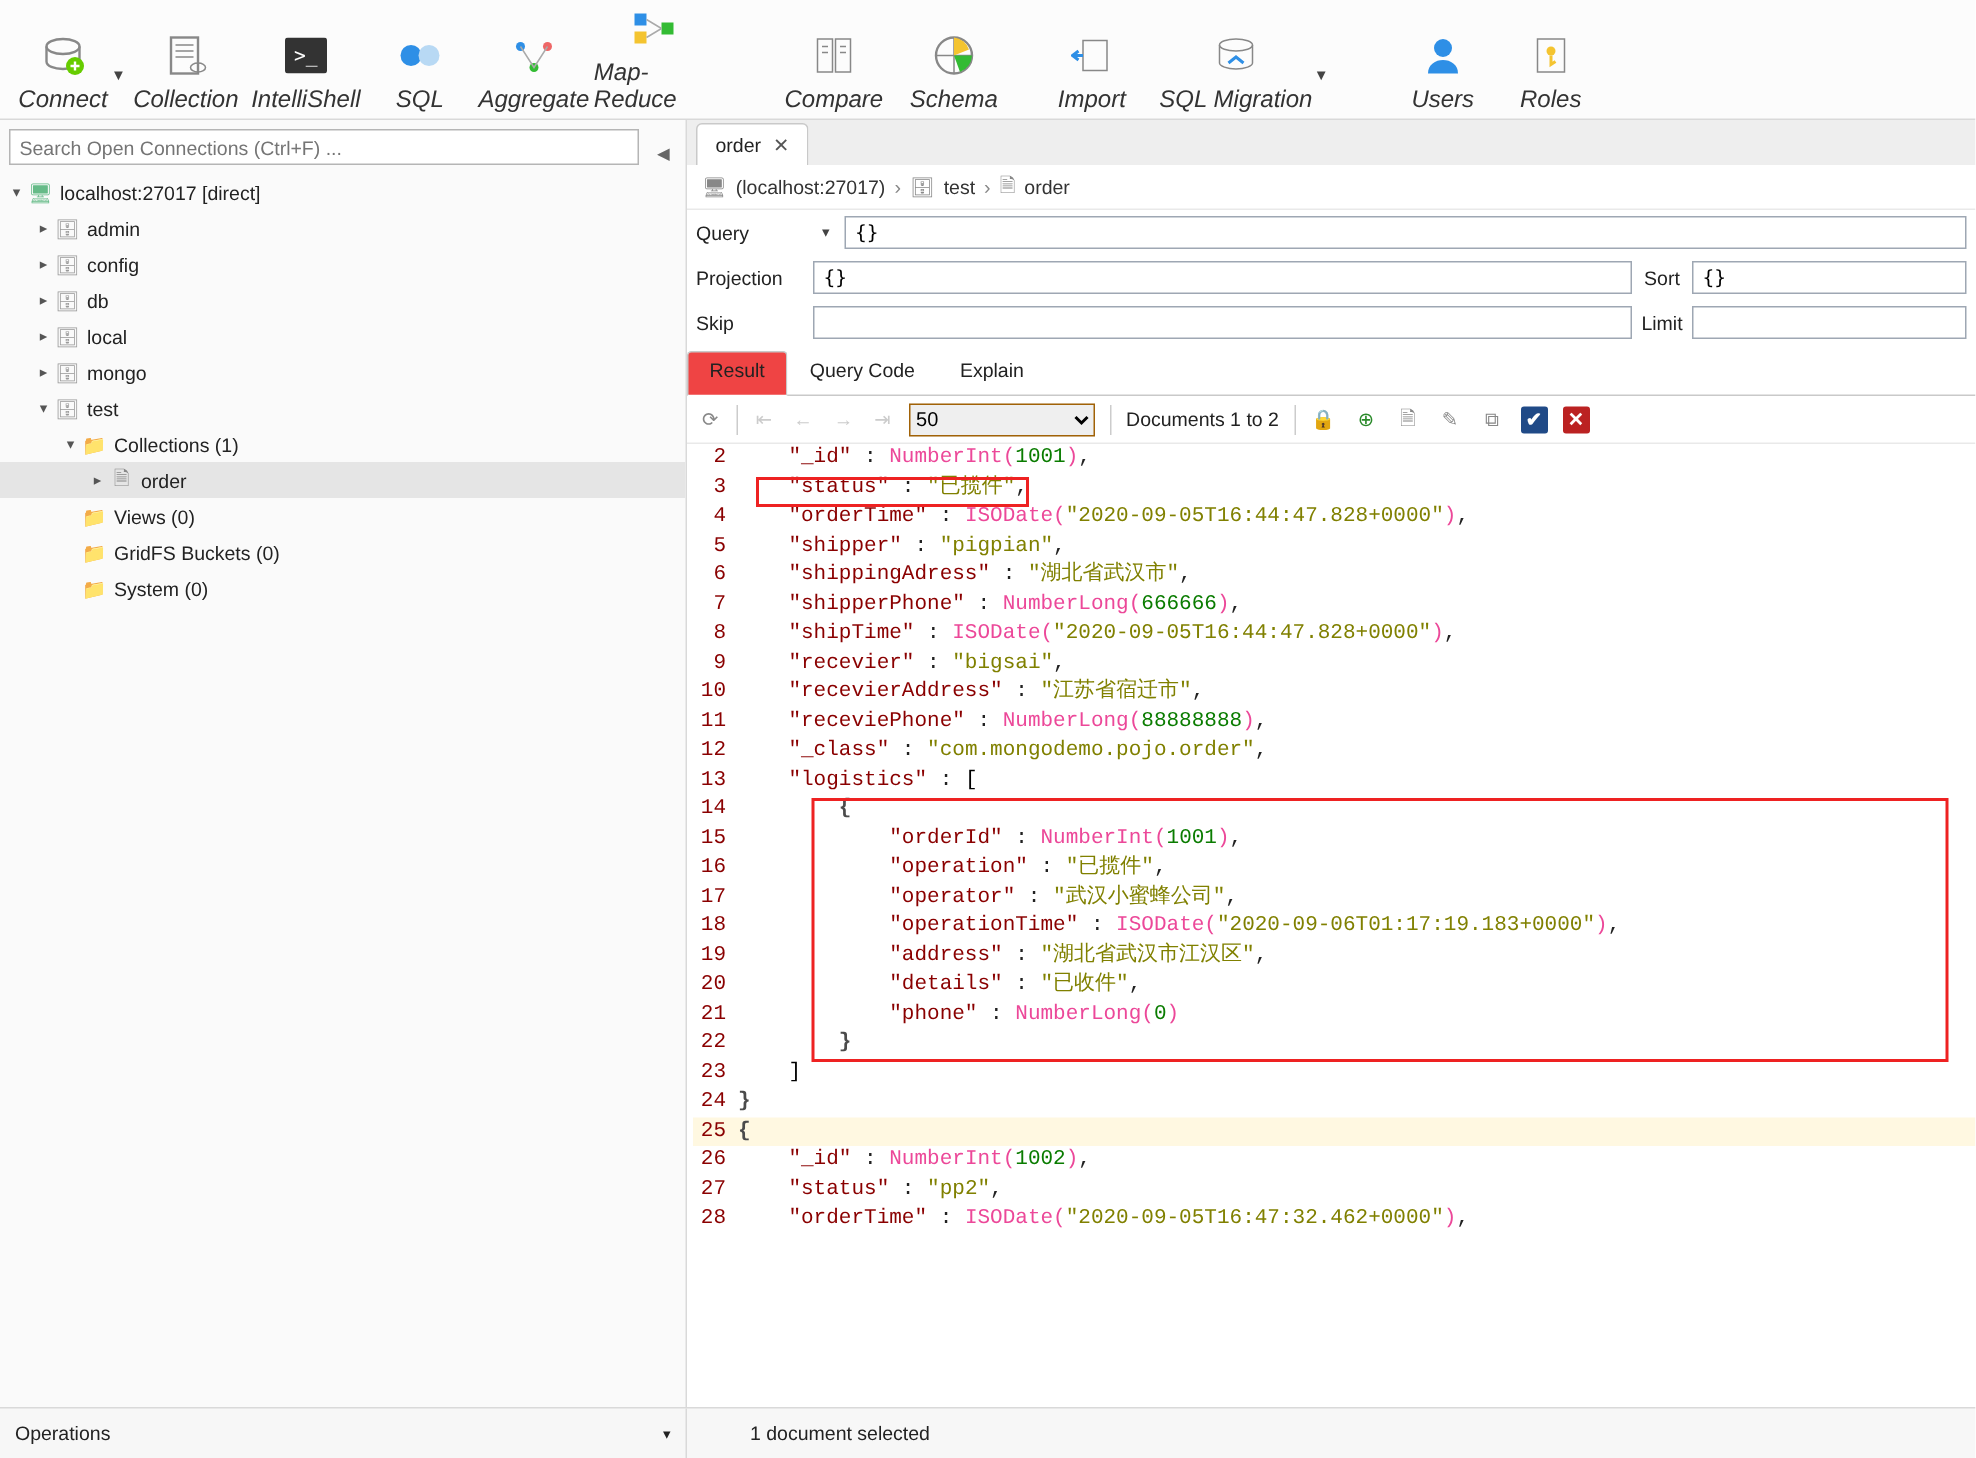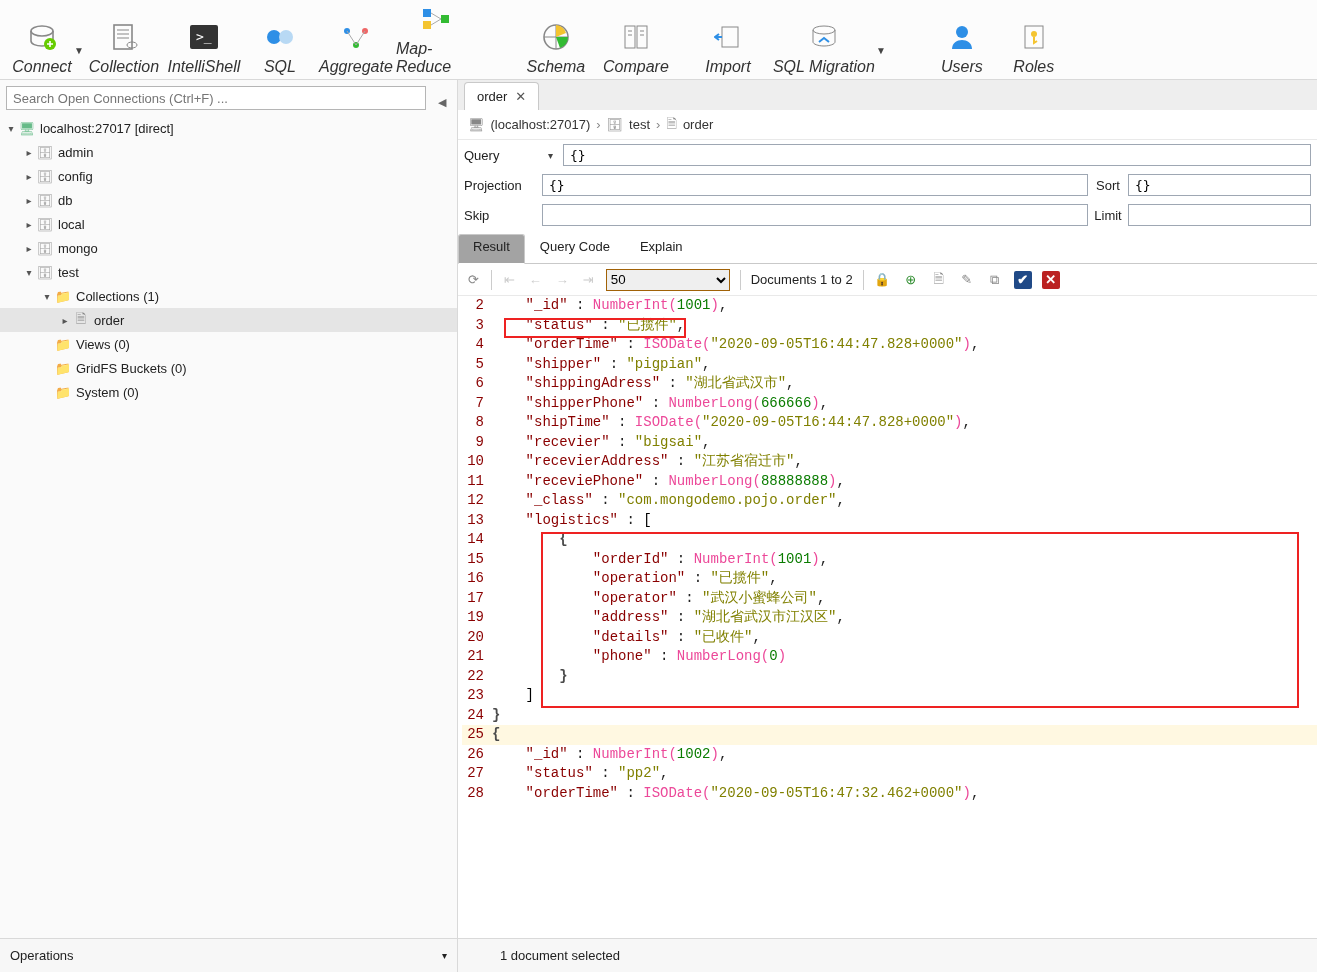--- a/index.html
+++ b/index.html
@@ -46,21 +46,21 @@
   
   .qrow   { display:flex; align-items:center; padding:4px 6px;}
   .qlbl   { width:78px; font-size:13px;}
   .qrow input{ flex:1; height:22px; border:1px solid #9ea7b3; padding:1px 6px; font-family:Consolas,monospace;
                font-size:13px; }
   .qrow .short{flex:0 0 80px;}
   .qcaret { margin-left:6px; font-size:10px; color:#444;}
   
   .rtabstrip{ height:30px; display:flex; border-bottom:1px solid #c9c9c9; margin-top:4px; }
   .rtab   { padding:4px 14px 0 14px; height:30px; border:1px solid transparent; cursor:pointer; font-size:13px;}
-  .rtab.active{ border:1px solid #c9c9c9; border-bottom:1px solid #fff; background:#a3a3a3;
+  .rtab.active{ border:1px solid #c9c9c9; border-bottom:1px solid #fff; background:#ef4444;
                 border-radius:3px 3px 0 0;}
   
   .rtoolbar{ height:32px; display:flex; align-items:center; gap:10px; padding:0 8px; border-bottom:1px solid #e9e9e9;}
   .rtoolbar .sep{width:1px;height:20px;background:#ccc;}
   .rtoolbar select{ height:22px; width:124px; border:1px solid #a16207;}
   .rtoolbar .nav-ico{color:#888; cursor:pointer; padding:0 2px;}
   .rtoolbar .nav-ico.disabled{color:#ccc;}
   .rtoolbar .act-ico{ width:18px;height:18px;display:flex;align-items:center;justify-content:center;
                       cursor:pointer;}
   .act-find{background:#204a87;color:#fff;font-weight:bold;border-radius:2px;padding:0 2px;}
@@ -152,37 +152,37 @@
           <rect x="20" y="8" width="8" height="8" fill="#3b3"></rect>
           <path d="M10 6L20 12M10 18L20 12" stroke="#aaa"></path>
         </svg>
       </span>
       <span class="lbl">Map-Reduce</span>
     </div>
     <div class="tb-gap"></div>
     <div class="tb-item">
       <span class="ico">
         <svg width="28" height="28">
+          <rect x="3" y="3" width="10" height="22" fill="none" stroke="#888"></rect>
+          <rect x="15" y="3" width="10" height="22" fill="none" stroke="#888"></rect>
+          <path d="M6 8h4M6 12h4M18 8h4M18 12h4" stroke="#888"></path>
+        </svg>
+      </span>
+      <span class="lbl">Compare</span>
+    </div>
+    <div class="tb-item">
+      <span class="ico">
+        <svg width="28" height="28">
           <circle cx="14" cy="14" r="12" fill="none" stroke="#888" stroke-width="1.6"></circle>
           <path d="M14 2v24M2 14h24" stroke="#888"></path>
           <path d="M14 14L14 2A12 12 0 0 1 24 10z" fill="#f4c430"></path>
           <path d="M14 14L26 14A12 12 0 0 1 18 25z" fill="#3b3"></path>
         </svg>
       </span>
       <span class="lbl">Schema</span>
-    </div>
-    <div class="tb-item">
-      <span class="ico">
-        <svg width="28" height="28">
-          <rect x="3" y="3" width="10" height="22" fill="none" stroke="#888"></rect>
-          <rect x="15" y="3" width="10" height="22" fill="none" stroke="#888"></rect>
-          <path d="M6 8h4M6 12h4M18 8h4M18 12h4" stroke="#888"></path>
-        </svg>
-      </span>
-      <span class="lbl">Compare</span>
     </div>
     <div class="tb-gap-small"></div>
     <div class="tb-item narrow">
       <span class="ico">
         <svg width="28" height="28">
           <rect x="8" y="4" width="16" height="20" fill="none" stroke="#888"></rect>
           <path d="M2 14h6M5 11l-4 3 4 3" stroke="#2e8fe6" stroke-width="2" fill="none"></path>
         </svg>
       </span>
       <span class="lbl">Import</span>
@@ -417,20 +417,24 @@
         </div>
         <div class="codeline">
           <span class="ln">16</span>
           <span class="src">            <span class="k">"operation"</span> : <span class="s">"已揽件"</span>,</span>
         </div>
         <div class="codeline">
           <span class="ln">17</span>
           <span class="src">            <span class="k">"operator"</span> : <span class="s">"武汉小蜜蜂公司"</span>,</span>
         </div>
         <div class="codeline">
+          <span class="ln">18</span>
+          <span class="src">            <span class="k">"operationTime"</span> : <span class="fn">ISODate(</span><span class="s">"2020-09-06T01:17:19.183+0000"</span><span class="fn">)</span>,</span>
+        </div>
+        <div class="codeline">
           <span class="ln">19</span>
           <span class="src">            <span class="k">"address"</span> : <span class="s">"湖北省武汉市江汉区"</span>,</span>
         </div>
         <div class="codeline">
           <span class="ln">20</span>
           <span class="src">            <span class="k">"details"</span> : <span class="s">"已收件"</span>,</span>
         </div>
         <div class="codeline">
           <span class="ln">21</span>
           <span class="src">            <span class="k">"phone"</span> : <span class="fn">NumberLong(</span><span class="n">0</span><span class="fn">)</span></span>

